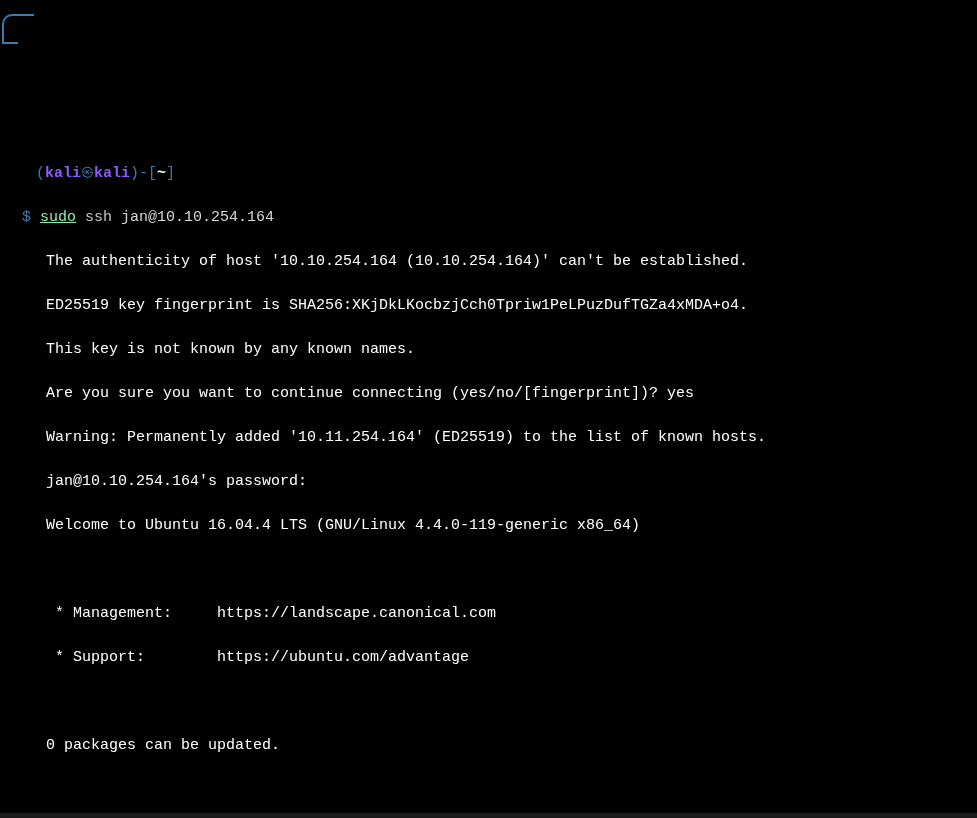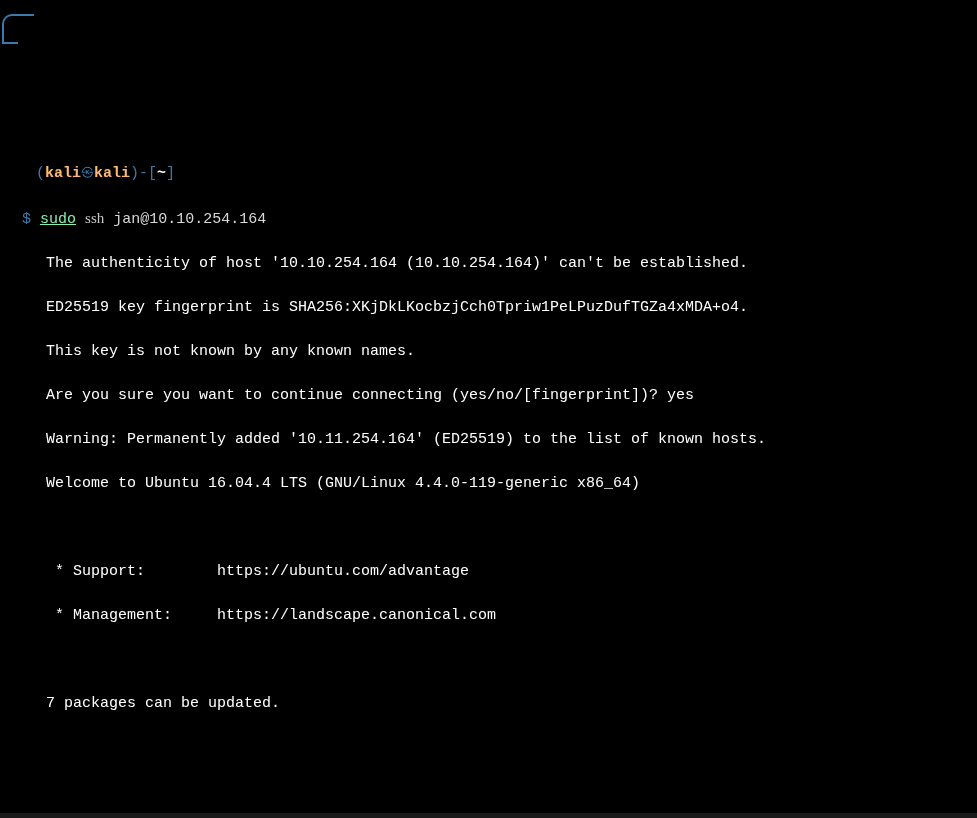--- a/index.html
+++ b/index.html
@@ -18,24 +18,24 @@
       padding: 8px 2px;
       position: relative;
       overflow: hidden;
       white-space: pre;
     }
     .terminal {
       position: relative;
       z-index: 1;
     }
     .blue { color: #3a7aad; }
-    .blue-bold { color: #fdba74; font-weight: bold; }
+    .blue-bold { color: #8b5cf6; font-weight: bold; }
     .white-bold { color: #ffffff; font-weight: bold; }
     .sudo { color: #86efac; text-decoration: underline; }
-    .ssh { color: #c7c7c7; font-family: Liberation Serif, serif; }
+    .ssh { color: #c7c7c7; }
     .cmd-args { color: #d8d8d8; }
     .output { color: #ffffff; margin-left: 44px; }
     .box-corner {
       position: absolute;
       top: 14px;
       left: 2px;
       width: 32px;
       height: 28px;
       border-left: 2px solid #3a7aad;
       border-top: 2px solid #3a7aad;
@@ -76,26 +76,27 @@
 <div class="box-corner"></div>
 
 <div class="terminal">
 <span class="line indent1"><span class="blue">(</span><span class="blue-bold">kali</span><span class="blue skull">㉿</span><span class="blue-bold">kali</span><span class="blue">)</span><span class="blue">-</span><span class="blue">[</span><span class="white-bold">~</span><span class="blue">]</span></span>
 <span class="line indent2"><span class="blue">$</span> <span class="sudo">sudo</span> <span class="ssh">ssh</span><span class="cmd-args"> jan@10.10.254.164</span></span>
 <span class="line output">The authenticity of host '10.10.254.164 (10.10.254.164)' can't be established.</span>
 <span class="line output">ED25519 key fingerprint is SHA256:XKjDkLKocbzjCch0Tpriw1PeLPuzDufTGZa4xMDA+o4.</span>
 <span class="line output">This key is not known by any known names.</span>
 <span class="line output">Are you sure you want to continue connecting (yes/no/[fingerprint])? yes</span>
 <span class="line output">Warning: Permanently added '10.11.254.164' (ED25519) to the list of known hosts.</span>
+<span class="line output">jan@10.10.254.164's password:</span>
 <span class="line output">Welcome to Ubuntu 16.04.4 LTS (GNU/Linux 4.4.0-119-generic x86_64)</span>
 <span class="line output"></span>
+<span class="line output"> * Management:     https://landscape.canonical.com</span>
 <span class="line output"> * Support:        https://ubuntu.com/advantage</span>
-<span class="line output"> * Management:     https://landscape.canonical.com</span>
 <span class="line output"></span>
-<span class="line output">7 packages can be updated.</span>
+<span class="line output">0 packages can be updated.</span>
 
 
 
 
 
 
 
 
 
 

